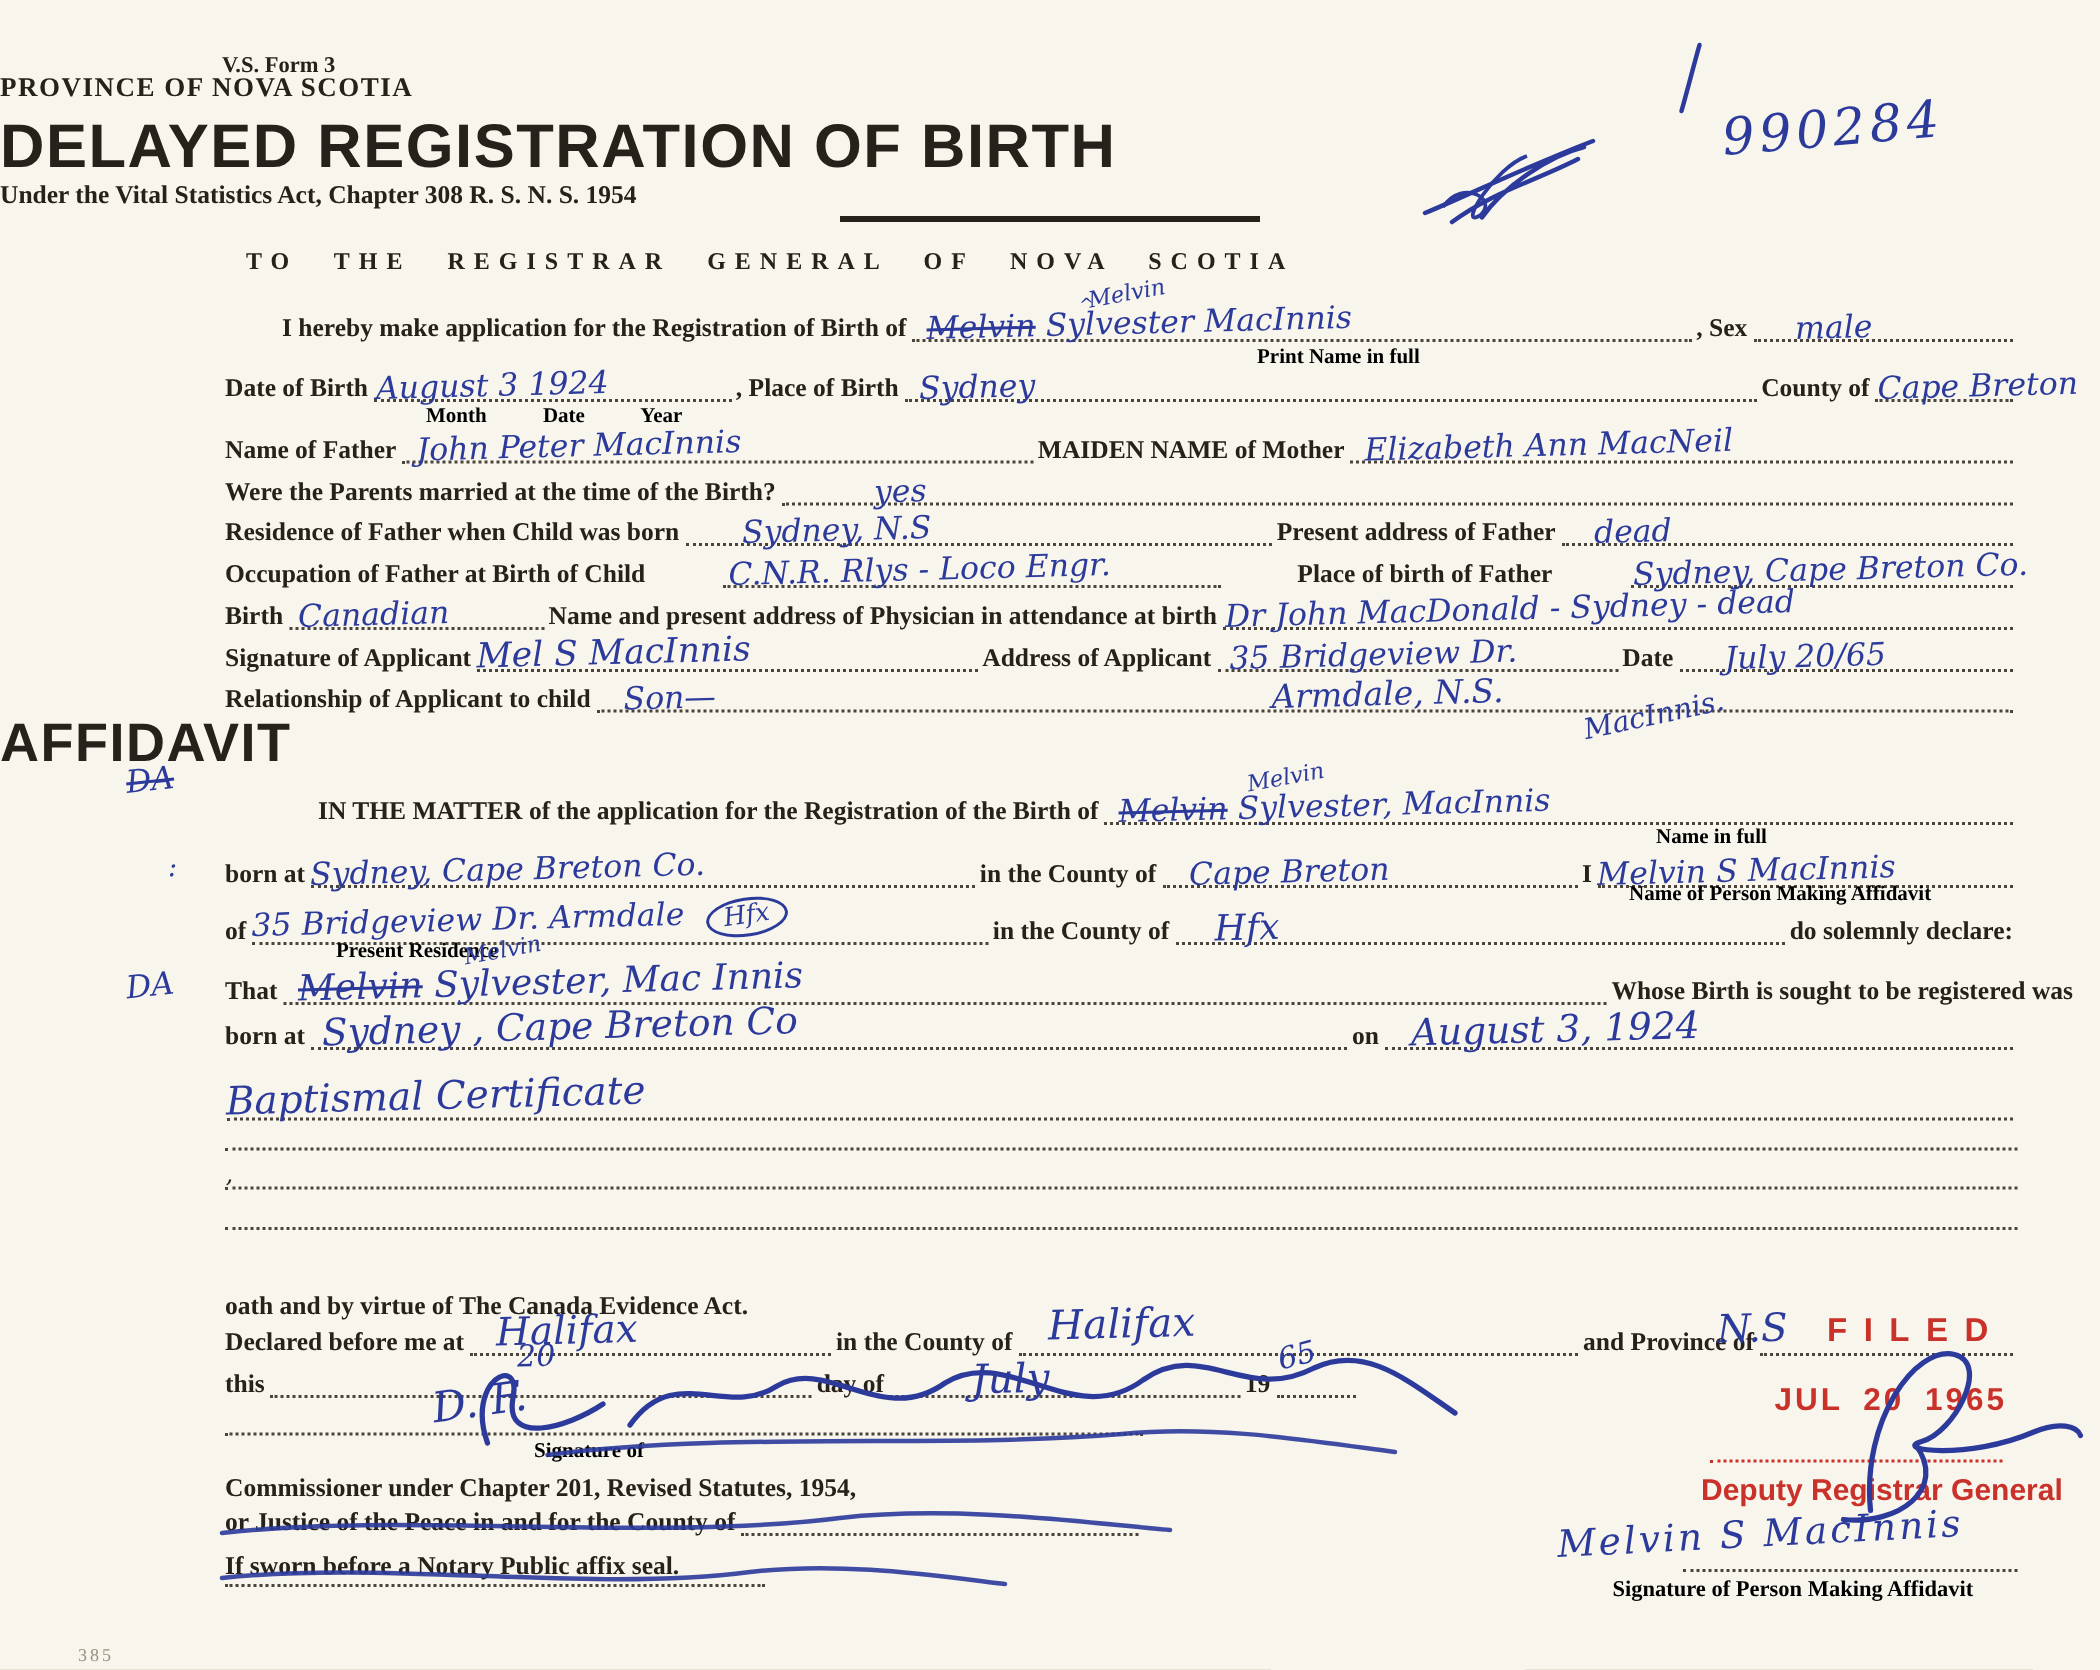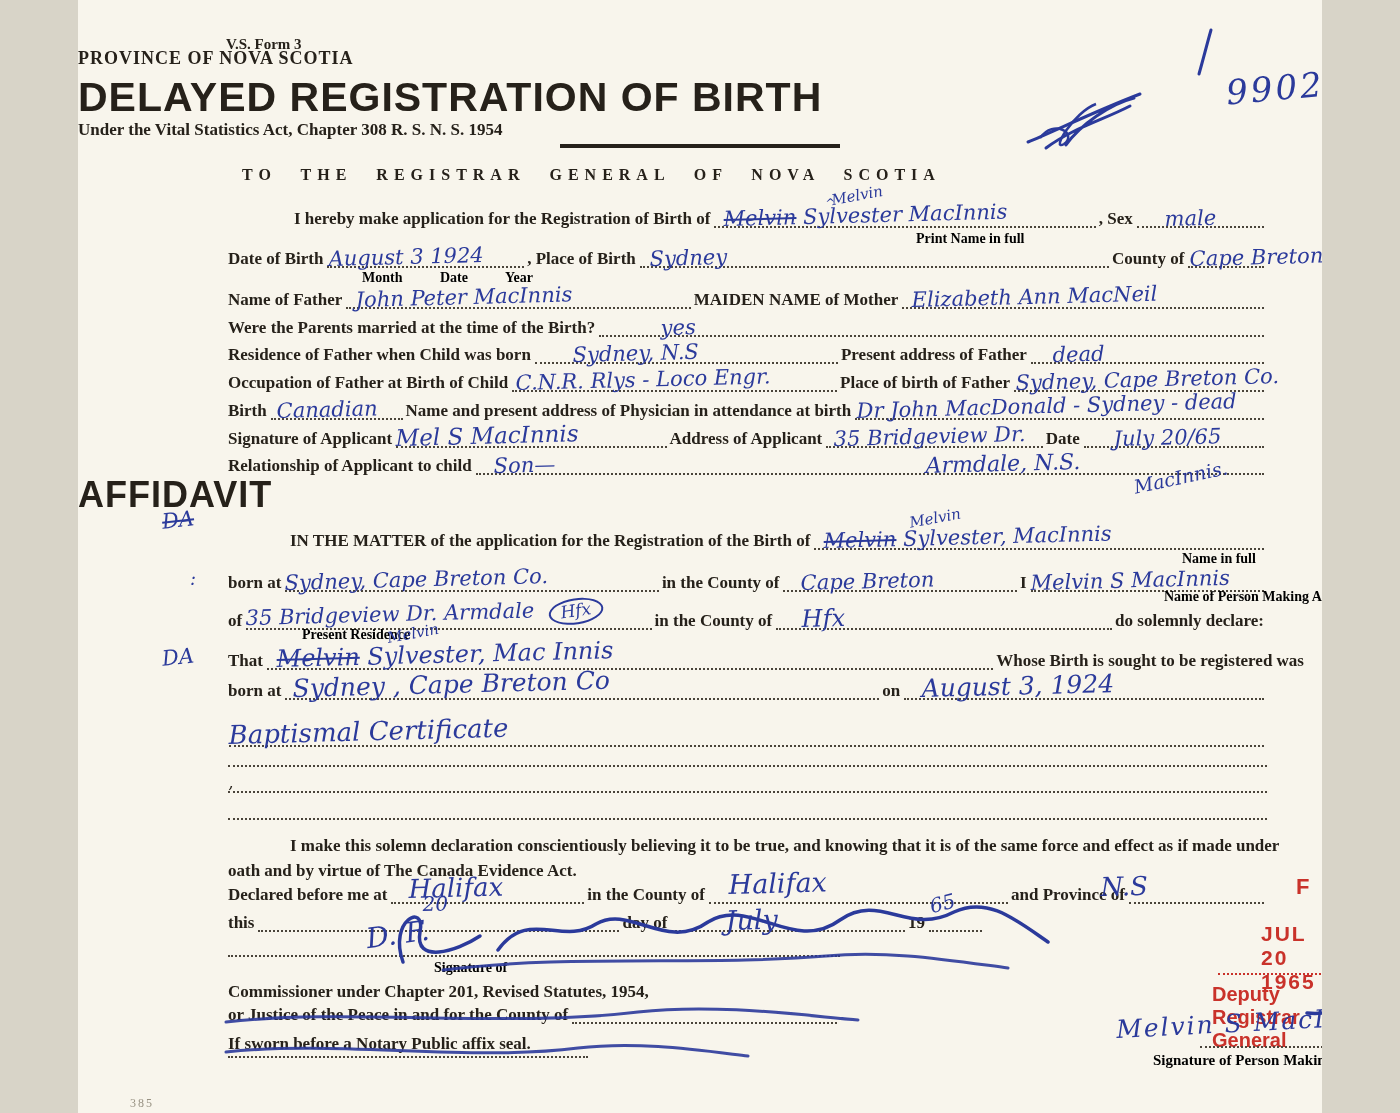--- a/index.html
+++ b/index.html
@@ -1,16 +1,16 @@
 <!DOCTYPE html>
 <html><head>
 <meta charset="utf-8">
 <style>
   html,body{margin:0;padding:0;background:#d8d4c8;}
-  .page{position:relative;width:1244px;height:1113px;margin:0 auto;background:#f8f5ec;
+  .page{position:relative;width:1400px;height:1113px;margin:0 auto;background:#f8f5ec;
         font-family:"Liberation Serif",serif;color:#26211a;overflow:hidden;}
   .abs{position:absolute;}
   .b{font-weight:bold;}
   
   .row{position:absolute;left:150px;right:55px;display:flex;align-items:flex-end;height:26px;}
   .lbl{white-space:nowrap;font-size:17px;font-weight:bold;padding:0 3px 1px 0;line-height:1;}
   .fill{border-bottom:2px dotted #4a443a;position:relative;height:12px;margin:0 3px 0 1px;}
   .grow{flex-grow:1;}
   
   .hw,.hwline{font-family:"DejaVu Serif",serif;font-style:italic;color:#2b3a9b;white-space:nowrap;}
@@ -42,21 +42,21 @@
     <path d="M15,2 C11,16 7,32 3,46" stroke="#2b3a9b" stroke-width="3" fill="none" stroke-linecap="round"></path>
   </svg>
   <svg class="abs" style="top:90px;left:940px;" width="130" height="62">
     <path d="M10,52 C35,42 75,22 122,4 M28,58 C55,38 85,30 112,16 M48,55 C62,35 92,14 116,8" stroke="#2b3a9b" stroke-width="3" fill="none" stroke-linecap="round"></path>
     <path d="M22,48 C36,28 60,44 46,54 C32,62 56,22 78,14" stroke="#2b3a9b" stroke-width="2.5" fill="none"></path>
   </svg>
 
   <div class="abs b" style="top:166px;left:164px;font-size:16px;letter-spacing:6px;word-spacing:14px;">TO THE REGISTRAR GENERAL OF NOVA SCOTIA</div>
 
   <div class="row" style="top:202px;">
-    <span class="lbl" style="margin-left:66px;">I hereby make application for the Registration of Birth of</span>
+    <span class="lbl" style="margin-left:38px;">I hereby make application for the Registration of Birth of</span>
     <span class="fill grow" style="flex-grow:3;">
       <span class="hwline">
         <span class="st">Melvin</span>
         <span>Sylvester MacInnis</span>
         <span class="caret">^</span>
         <span class="ins">Melvin</span>
       </span>
     </span>
     <span class="lbl">, Sex</span>
     <span class="fill grow" style="flex-grow:1;">
@@ -103,21 +103,21 @@
     <span class="lbl">Residence of Father when Child was born</span>
     <span class="fill grow" style="flex-grow:1.3;">
       <span class="hwline" style="left:38px;">Sydney,  N.S</span>
     </span>
     <span class="lbl">Present address of Father</span>
     <span class="fill grow" style="flex-grow:1;">
       <span class="hwline" style="left:22px;">dead</span>
     </span>
   </div>
 
-  <div class="row" style="top:366px;">
+  <div class="row" style="top:366px;gap:48px;">
     <span class="lbl">Occupation of Father at Birth of Child</span>
     <span class="fill grow" style="flex-grow:1.3;">
       <span class="hwline" style="left:4px;">C.N.R. Rlys - Loco Engr.</span>
     </span>
     <span class="lbl">Place of birth of Father</span>
     <span class="fill grow" style="flex-grow:1;">
       <span class="hwline" style="left:2px;">Sydney, Cape Breton Co.</span>
     </span>
   </div>
 
@@ -232,21 +232,20 @@
   <div class="row" style="top:721px;">
     <span class="fill grow">
       <span class="hwline" style="left:0;font-size:26px;">Baptismal Certificate</span>
     </span>
   </div>
   <div class="abs" style="top:765px;left:150px;right:55px;border-bottom:2px dotted #4a443a;"></div>
   <div class="abs" style="top:791px;left:150px;right:55px;border-bottom:2px dotted #4a443a;"></div>
   <div class="abs" style="top:818px;left:150px;right:55px;border-bottom:2px dotted #4a443a;"></div>
   <div class="abs hw" style="top:783px;left:150px;font-size:16px;color:#26211a;">’</div>
 
-  <div class="abs b" style="top:836px;left:150px;right:15px;font-size:17px;text-indent:62px;">I make this solemn declaration conscientiously believing it to be true, and knowing that it is of the same force and effect as if made under</div>
   <div class="abs b" style="top:861px;left:150px;font-size:17px;">oath and by virtue of The Canada Evidence Act.</div>
 
   <div class="row" style="top:878px;">
     <span class="lbl">Declared before me at</span>
     <span class="fill grow" style="flex-grow:1;">
       <span class="hwline" style="left:18px;bottom:-2px;font-size:26px;">Halifax</span>
     </span>
     <span class="lbl">in the County of</span>
     <span class="fill grow" style="flex-grow:1.55;">
       <span class="hwline" style="left:20px;bottom:2px;font-size:27px;">Halifax</span>

